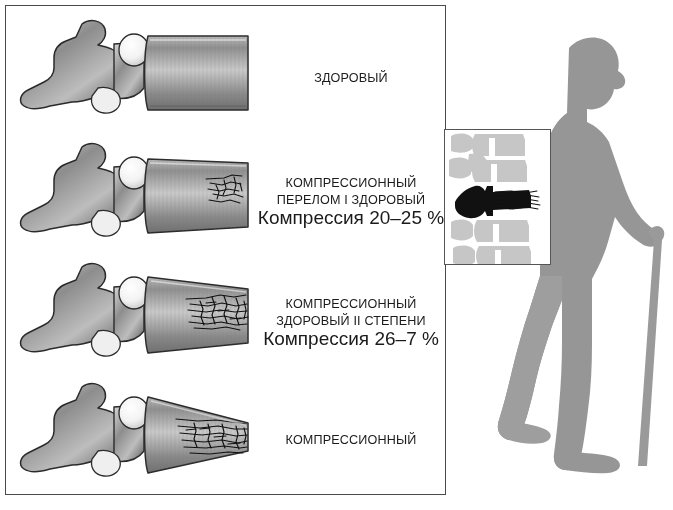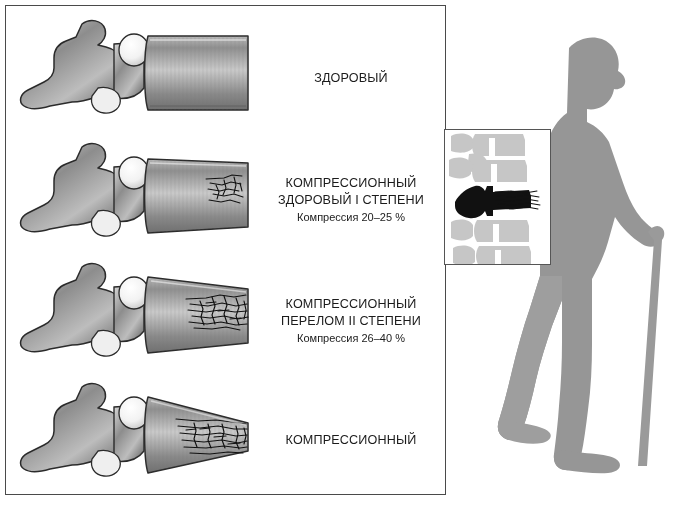--- a/index.html
+++ b/index.html
@@ -69,21 +69,21 @@
 
   .lbl-line {
     font-size: 12.6px;
     letter-spacing: 0.15px;
     line-height: 16.5px;
     color: #1b1b1b;
     white-space: nowrap;
   }
   .lbl-caps { font-weight: 400; }
   .lbl-sub {
-    font-size: 11px;
+    font-size: 19px;
     line-height: 19px;
     color: #1b1b1b;
     white-space: nowrap;
   }
 
   
   .xray-inset {
     position: absolute;
     left: 444px;
     top: 129px;
@@ -211,21 +211,21 @@
             <path d="M206,46 L209,53 L207,60"></path>
             <path d="M214,41 L216,49 L213,56"></path>
             <path d="M224,38 L226,46 L224,54"></path>
             <path d="M230,44 L232,52"></path>
           </g>
           <path d="M140,24 L236,27" stroke="#f0f0f0" stroke-width="1.5" opacity="0.6"></path>
         </svg>
       </div>
       <div class="label-slot">
         <div class="lbl-line lbl-caps">КОМПРЕССИОННЫЙ</div>
-        <div class="lbl-line lbl-caps">ЗДОРОВЫЙ I СТЕПЕНИ</div>
+        <div class="lbl-line lbl-caps">ПЕРЕЛОМ I ЗДОРОВЫЙ</div>
         <div class="lbl-sub">Компрессия 20–25 %</div>
       </div>
     </div>
 
     <div class="row row-2">
       <div class="vert-slot">
         <svg class="vert-svg" viewBox="0 0 250 126" preserveAspectRatio="xMidYMid meet">
           <defs>
             <linearGradient id="bodyG2" x1="0" y1="0" x2="0" y2="1">
               <stop offset="0%" stop-color="#b9b9b9"></stop>
@@ -273,22 +273,22 @@
             <path d="M234,42 L236,51 L234,60"></path>
             <path d="M196,44 L206,43"></path>
             <path d="M208,52 L219,51"></path>
             <path d="M220,60 L231,59"></path>
           </g>
           <path d="M141,22 L236,33" stroke="#f0f0f0" stroke-width="1.5" opacity="0.6"></path>
         </svg>
       </div>
       <div class="label-slot">
         <div class="lbl-line lbl-caps">КОМПРЕССИОННЫЙ</div>
-        <div class="lbl-line lbl-caps">ПЕРЕЛОМ II СТЕПЕНИ</div>
-        <div class="lbl-sub">Компрессия 26–40 %</div>
+        <div class="lbl-line lbl-caps">ЗДОРОВЫЙ II СТЕПЕНИ</div>
+        <div class="lbl-sub">Компрессия 26–7 %</div>
       </div>
     </div>
 
     <div class="row row-3">
       <div class="vert-slot">
         <svg class="vert-svg" viewBox="0 0 250 118" preserveAspectRatio="xMidYMid meet">
           <defs>
             <linearGradient id="bodyG3" x1="0" y1="0" x2="0" y2="1">
               <stop offset="0%" stop-color="#b9b9b9"></stop>
                 <stop offset="16%" stop-color="#8f8f8f"></stop>

